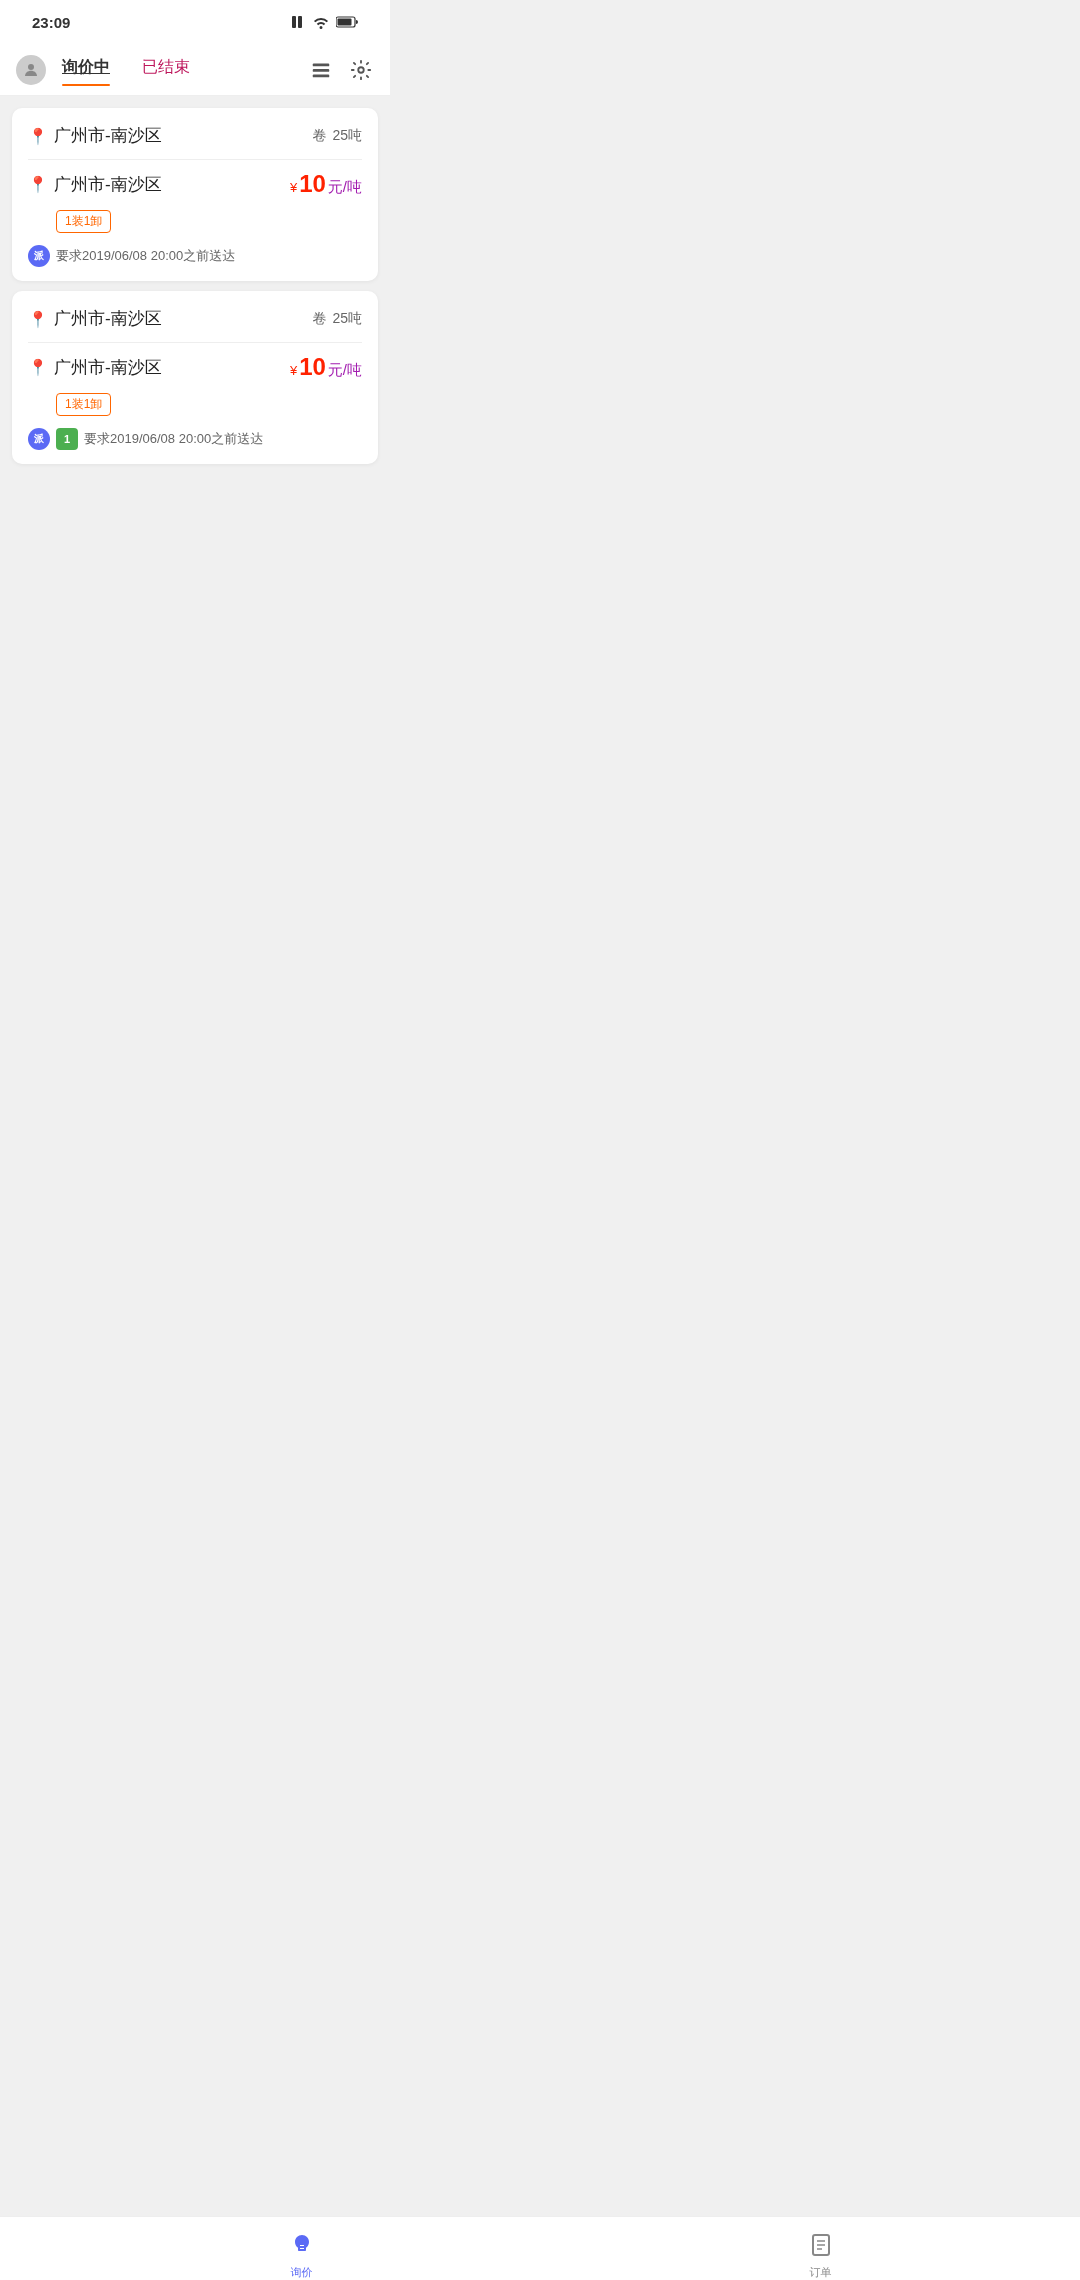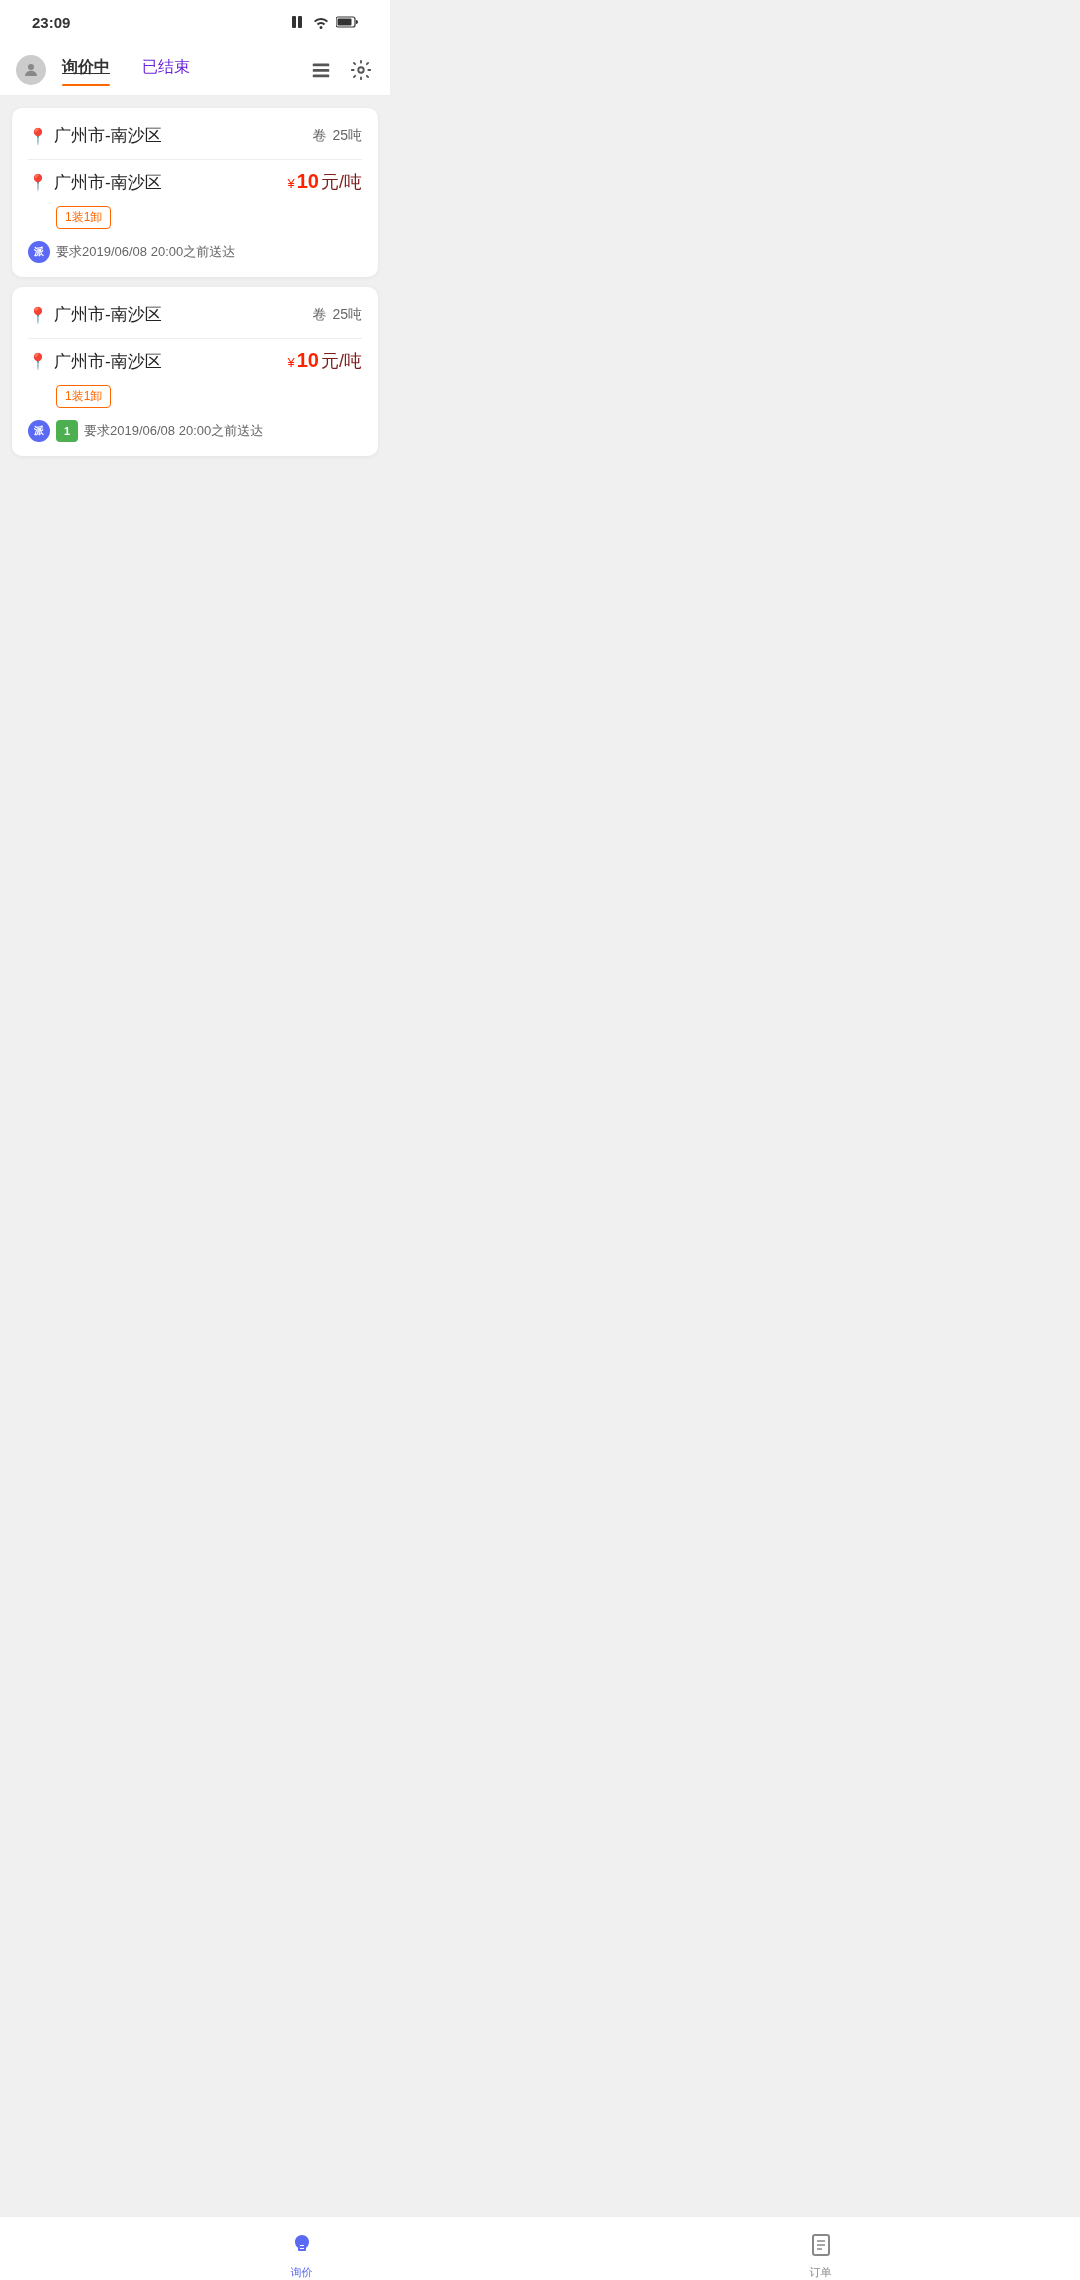--- a/index.html
+++ b/index.html
@@ -47,21 +47,21 @@
       margin-right: 16px;
       flex-shrink: 0;
     }
     .nav-tabs {
       display: flex;
       flex: 1;
       gap: 32px;
     }
     .nav-tab {
       font-size: 16px;
-      color: #6d28d9;
+      color: #be185d;
       padding-bottom: 4px;
       cursor: pointer;
       position: relative;
     }
     .nav-tab.active {
       color: #333;
       font-weight: 600;
       text-decoration: underline;
     }
     .nav-tab.active::after {
@@ -131,27 +131,27 @@
       align-items: baseline;
       gap: 2px;
       font-size: 14px;
       color: #666;
     }
     .price-currency {
       font-size: 13px;
       color: #ff2200;
     }
     .price-value {
-      font-size: 20px;
+      font-size: 24px;
       font-weight: 700;
       color: #ff2200;
     }
     .price-unit {
-      font-size: 18px;
-      color: #7f1d1d;
+      font-size: 15px;
+      color: #a21caf;
     }
     .tag-row {
       margin: 10px 0 12px 28px;
     }
     .tag {
       display: inline-block;
       border: 1.5px solid #ff6600;
       color: #ff6600;
       font-size: 12px;
       border-radius: 4px;

